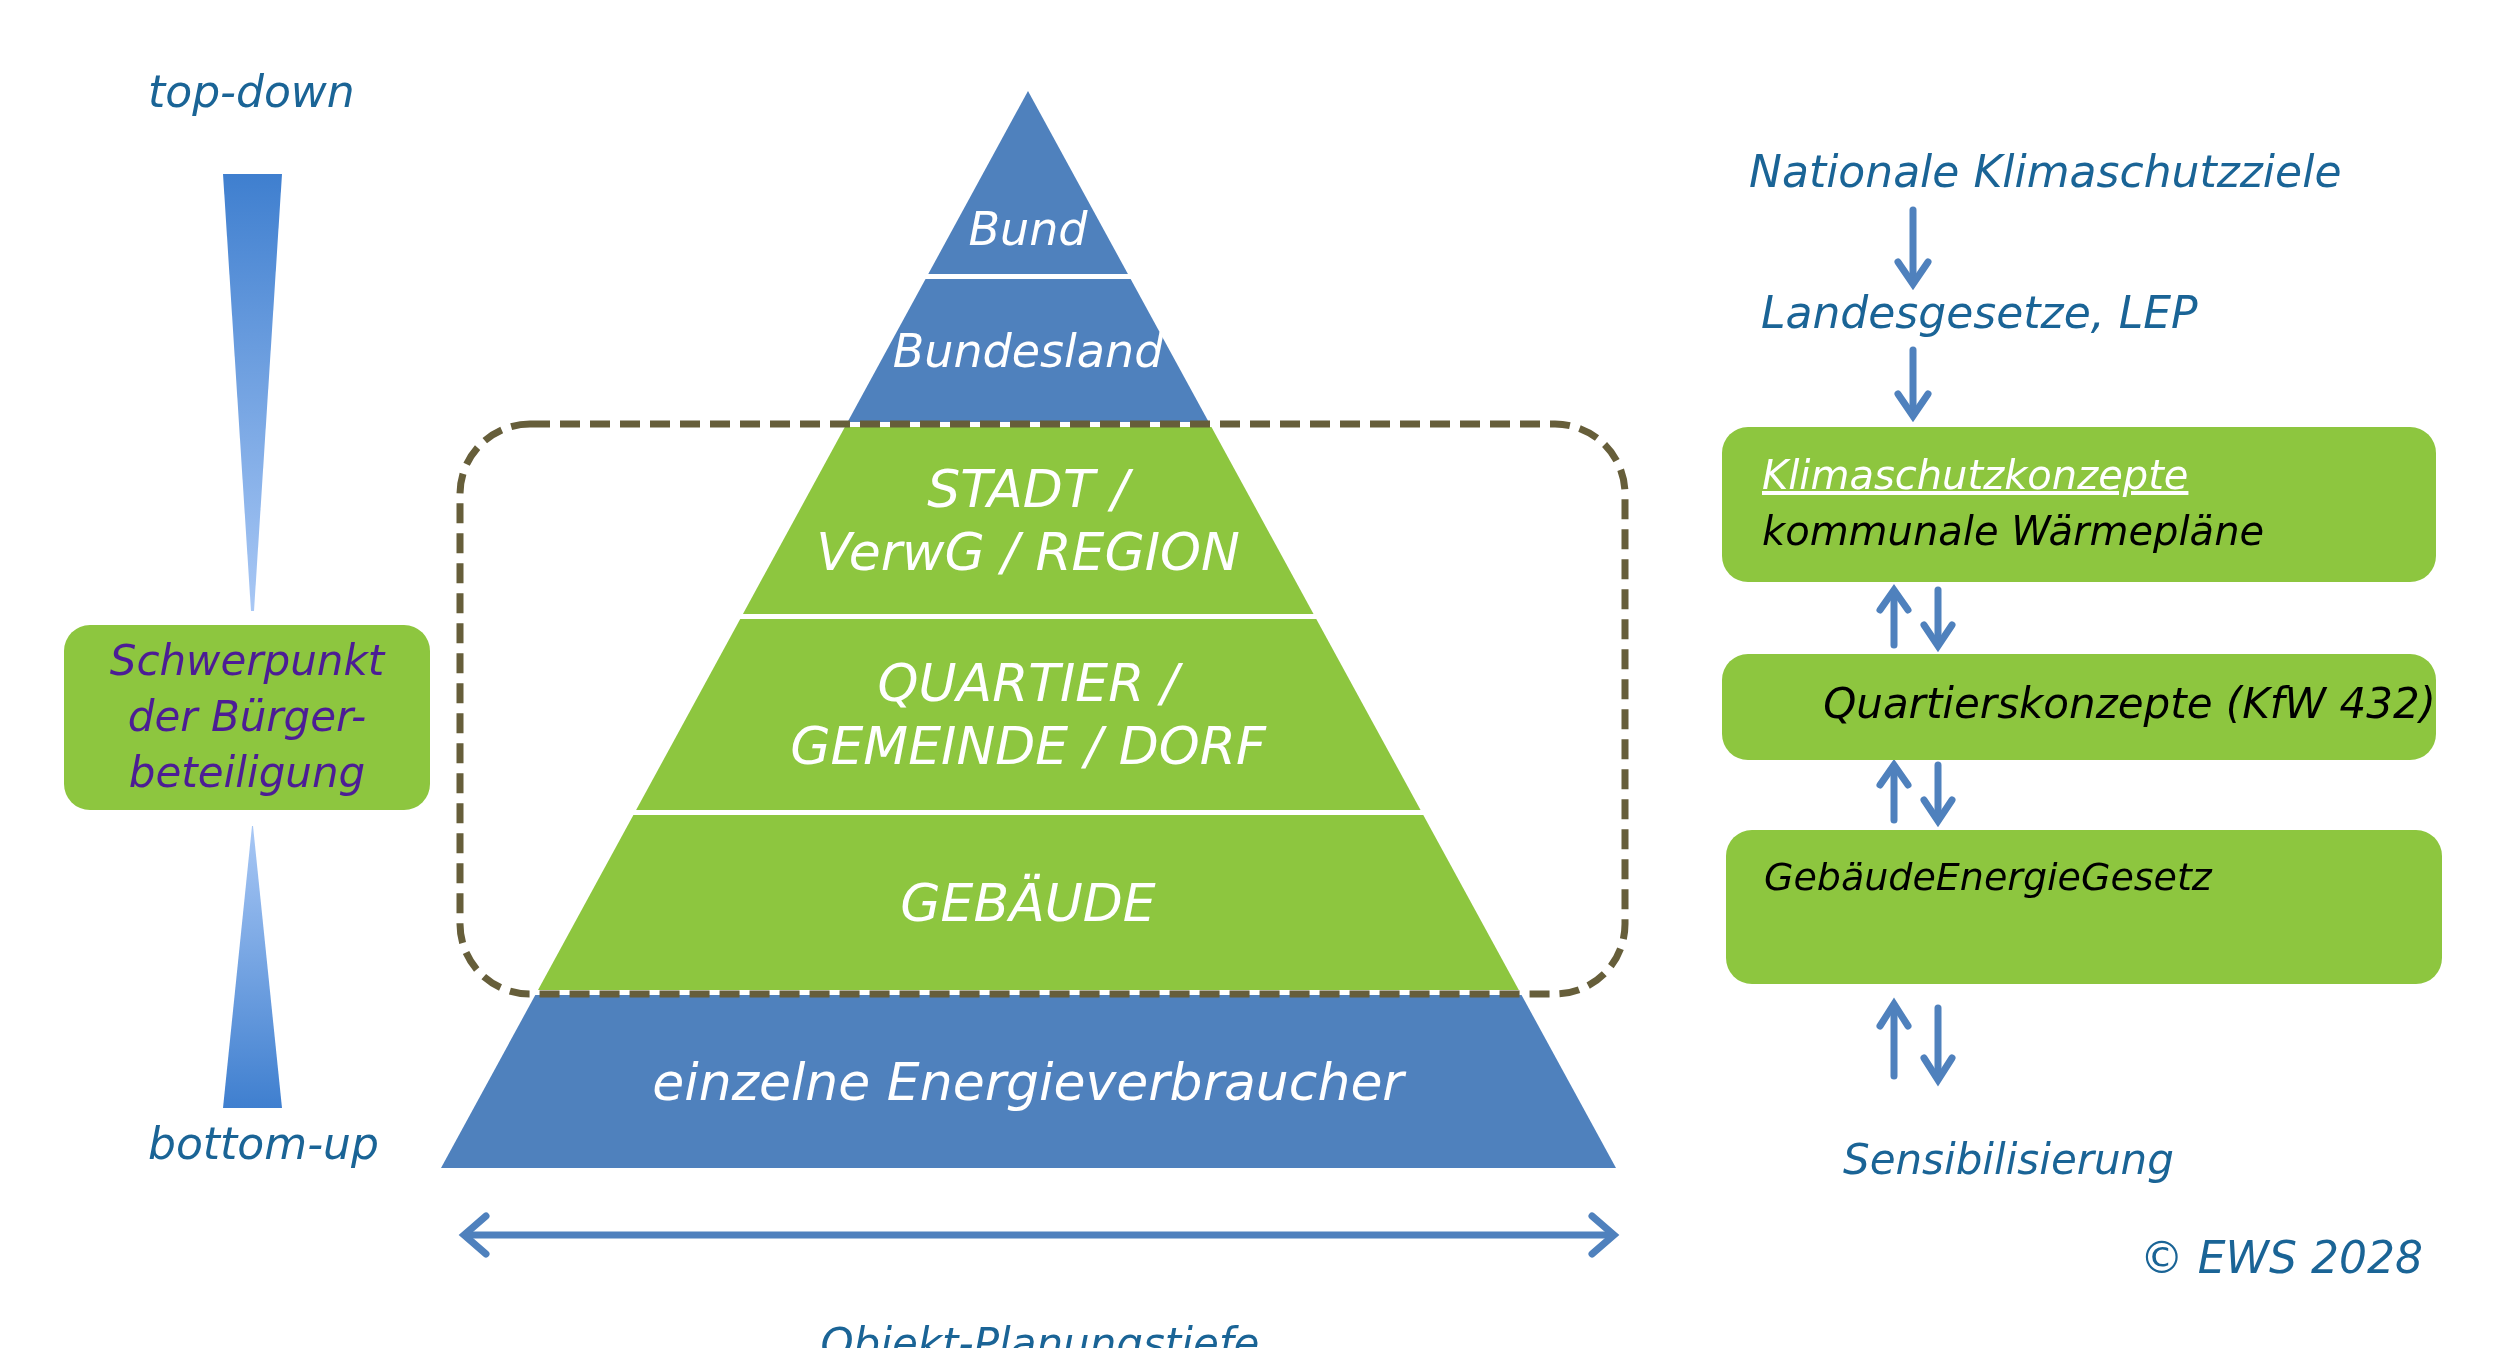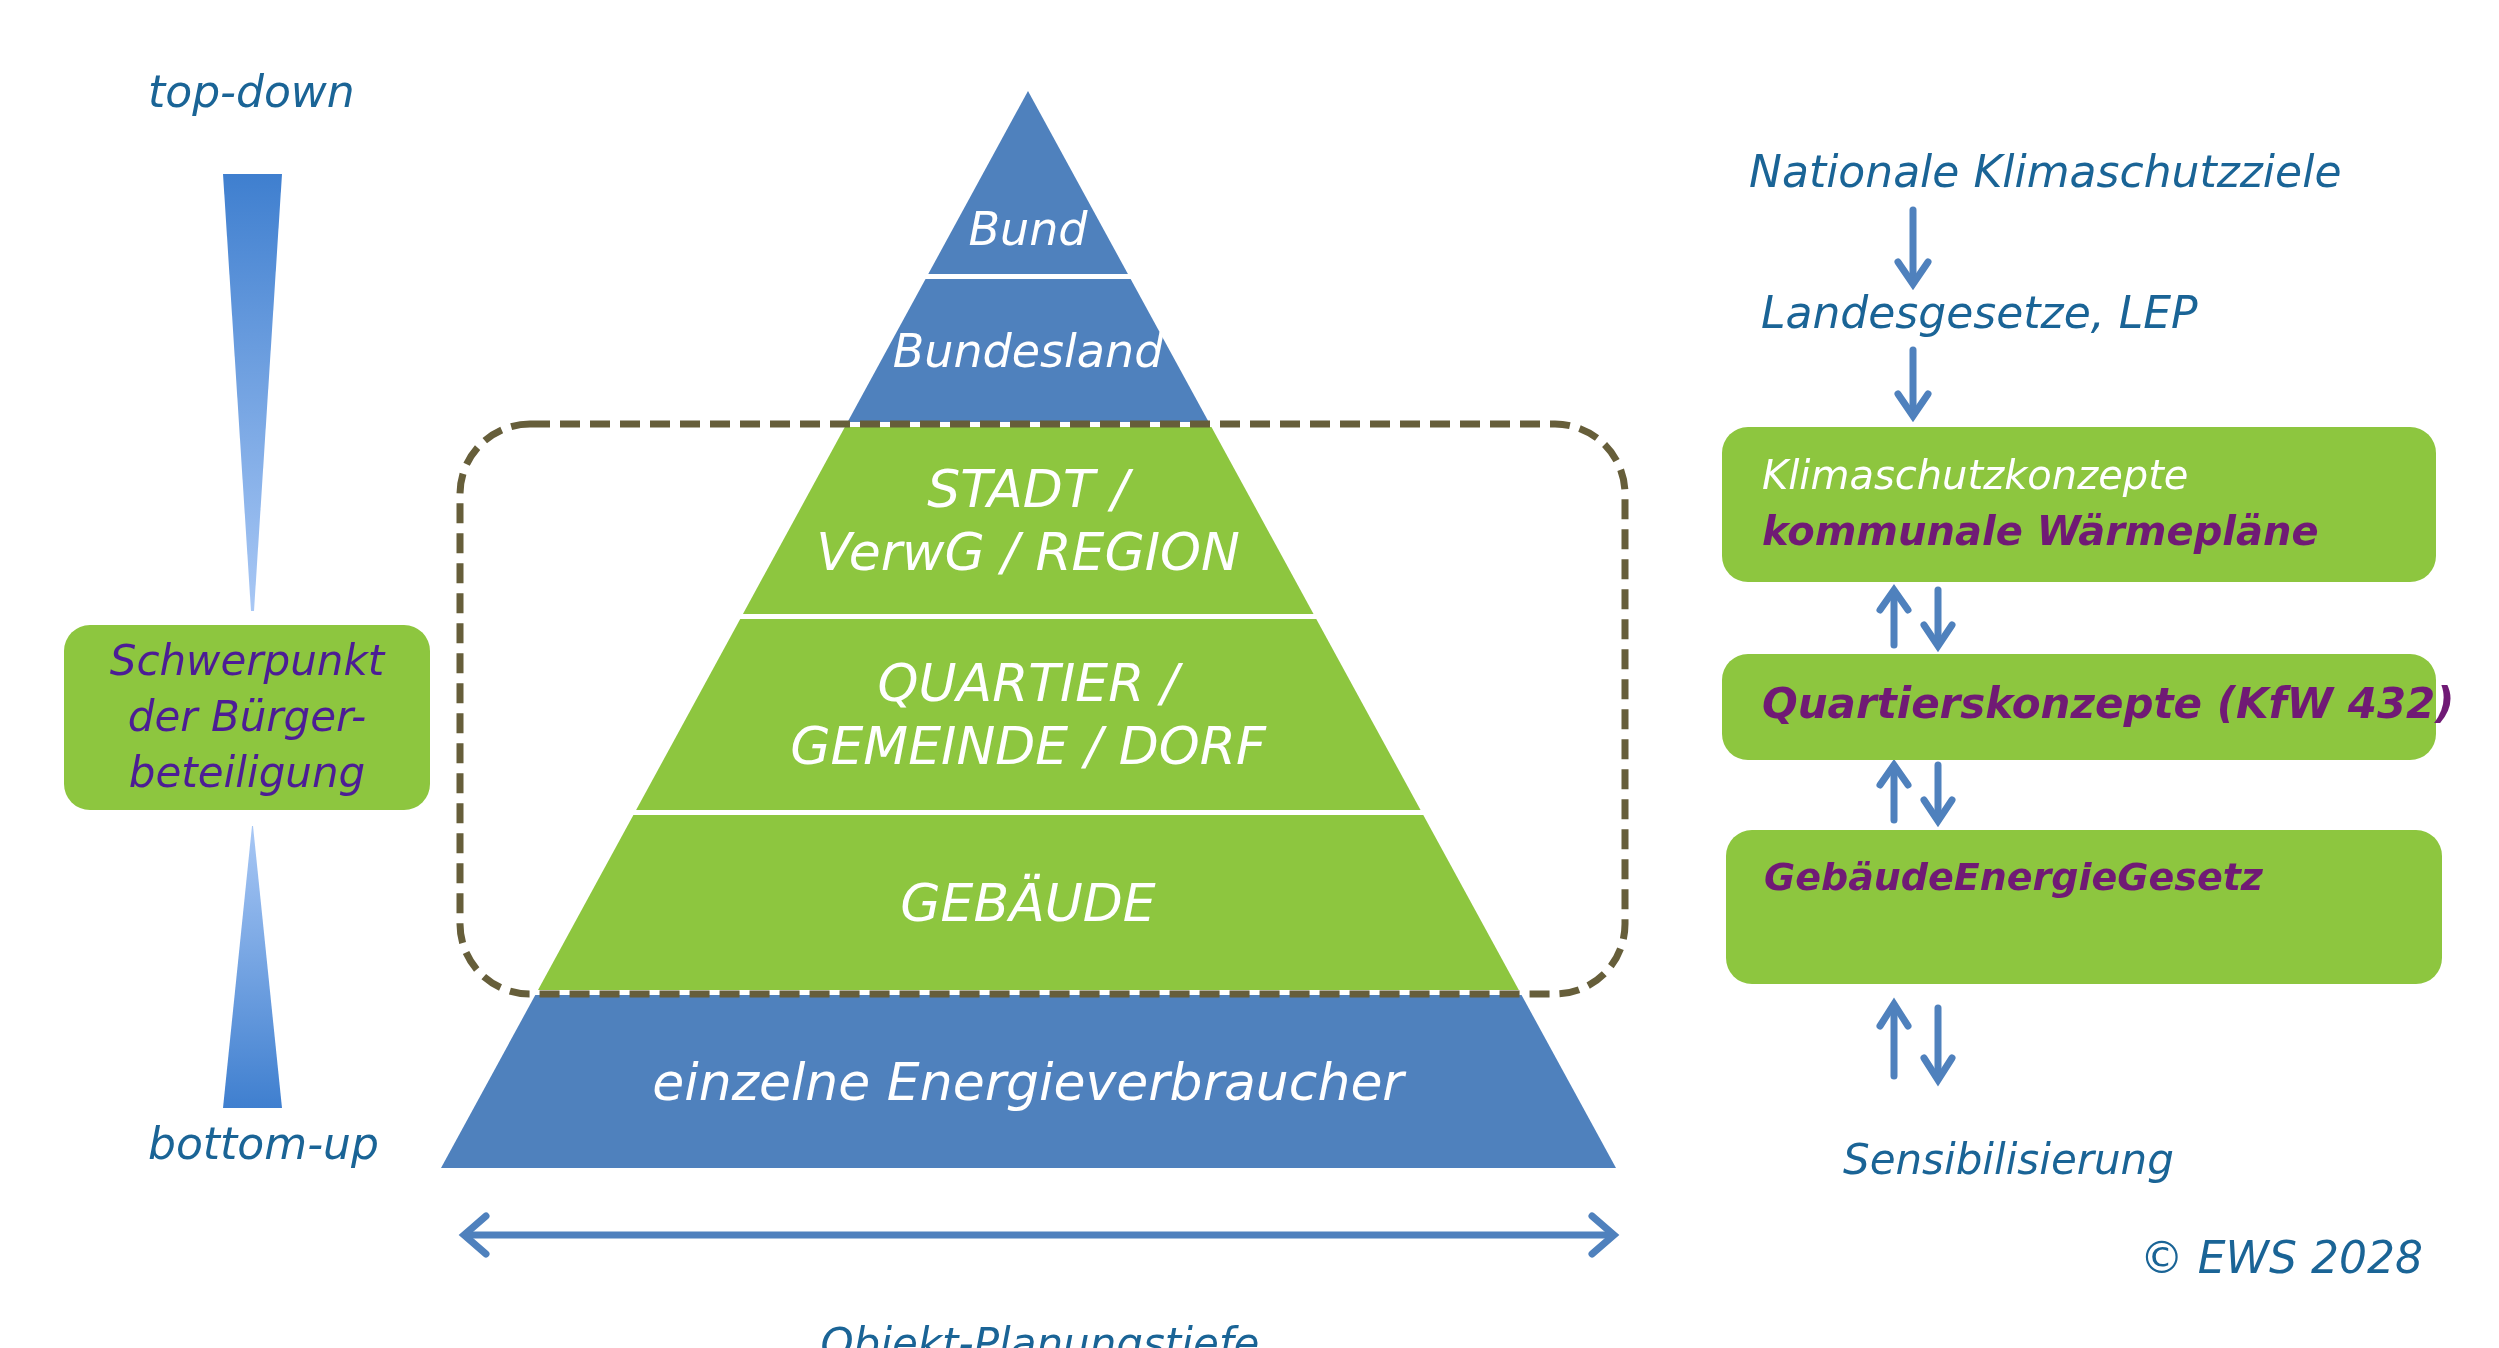--- a/index.html
+++ b/index.html
@@ -4,22 +4,22 @@
 <style>
   html, body { margin: 0; padding: 0; background: #ffffff; }
   body { width: 2499px; height: 1348px; position: relative; overflow: hidden;
          font-family: "DejaVu Sans", "Liberation Sans", sans-serif; }
   #diagram { position: absolute; left: 0; top: 0; }
   .t { font-family: "DejaVu Sans", "Liberation Sans", sans-serif; }
   .lbl-white { fill: #ffffff; font-style: italic; }
   .box { position: absolute; background: #8dc63f; border-radius: 26px; box-sizing: border-box; }
   .box .line { display: block; white-space: nowrap; }
   .box-text-white { color: #ffffff; }
-  .box-text-red { color: #701a75; font-style: italic; font-weight: bold; }
-  .italic { font-style: italic; }
+  .box-text-red { color: #000000; font-style: italic; }
+  .italic { font-style: italic; text-decoration: underline; }
   .txt { position: absolute; white-space: nowrap; color: #1a6496; font-style: italic; }
 </style>
 </head>
 <body>
 
 <svg id="diagram" width="2499" height="1348" viewBox="0 0 2499 1348">
   <defs>
     <linearGradient id="gradDown" x1="0" y1="0" x2="0" y2="1">
       <stop offset="0" stop-color="#3f7fcf"></stop>
       <stop offset="1" stop-color="#a9c8f5"></stop>

